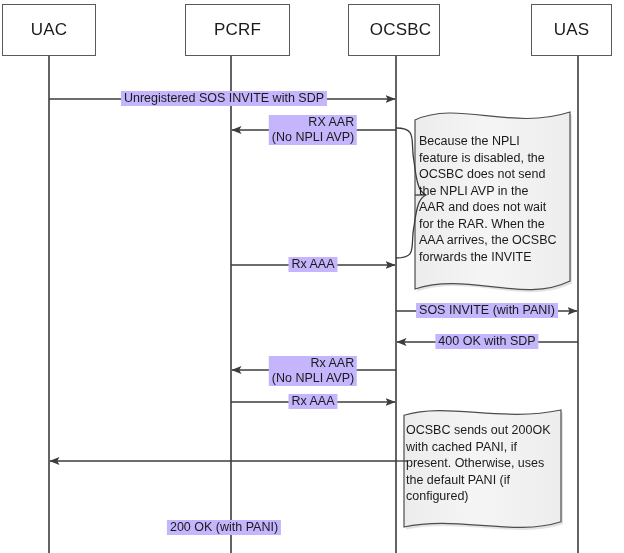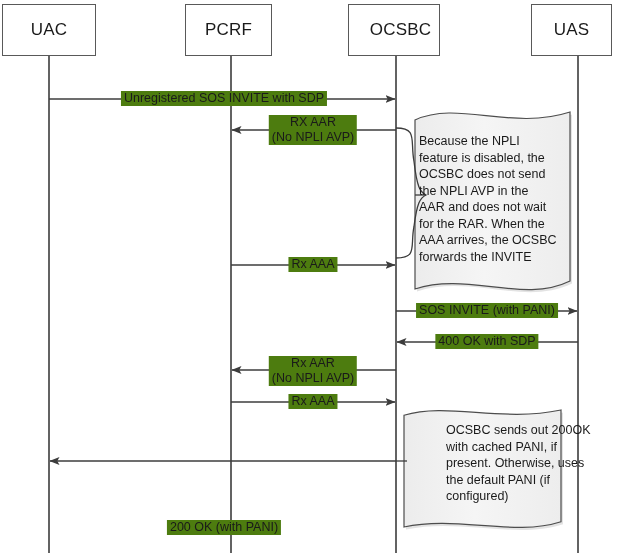--- a/index.html
+++ b/index.html
@@ -10,22 +10,22 @@
   }
   #canvas{position:absolute;left:0;top:0;width:624px;height:553px;}
   .lifeline-box{
     position:absolute;box-sizing:border-box;
     border:1.5px solid #595959;border-radius:0;background:#ffffff;
     display:flex;align-items:center;justify-content:center;
     font-size:17px;color:#1a1a1a;letter-spacing:0.2px;
   }
   .msg-label{
     position:absolute;font-size:12.5px;color:#1a1a1a;
-    background:#4d7c0f;padding:0 3px;white-space:nowrap;
-    text-align:center;line-height:15px;
+    background:#c4b5fd;padding:0 3px;white-space:nowrap;
+    text-align:right;line-height:15px;
   }
   .note-text{
     position:absolute;font-size:12.5px;color:#1a1a1a;
     text-align:left;line-height:16.5px;white-space:pre-line;
   }
   svg{display:block;}
 </style>
 </head>
 <body>
 
@@ -70,21 +70,21 @@
         <line x1="396" y1="370" x2="232" y2="370" stroke="#3c3c3c" stroke-width="1.4" marker-end="url(#arrowL)"></line>
         <line x1="231" y1="402" x2="395" y2="402" stroke="#3c3c3c" stroke-width="1.4" marker-end="url(#arrowR)"></line>
         <line x1="396" y1="461" x2="50" y2="461" stroke="#3c3c3c" stroke-width="1.4" marker-end="url(#arrowL)"></line>
       </g>
   </svg>
 
   <div id="boxes-layer">
       <div class="lifeline-box" style="left: 2px; top: 4px; width: 94px; height: 52px; border-color: rgb(89, 89, 89);">
         <span>UAC</span>
       </div>
-      <div class="lifeline-box" style="left: 185px; top: 4px; width: 87px; height: 52px; border-color: rgb(89, 89, 89);">
+      <div class="lifeline-box" style="left: 185px; top: 4px; width: 105px; height: 52px; border-color: rgb(89, 89, 89);">
         <span>PCRF</span>
       </div>
       <div class="lifeline-box" style="left: 348px; top: 4px; width: 92px; height: 52px; border-color: rgb(89, 89, 89); padding-left: 13px;">
         <span>OCSBC</span>
       </div>
       <div class="lifeline-box" style="left: 531px; top: 4px; width: 81px; height: 52px; border-color: rgb(89, 89, 89);">
         <span>UAS</span>
       </div>
     </div>
 
@@ -119,20 +119,20 @@
 
   <div id="notetext-layer">
       <div class="note-text" style="left: 419px; top: 133px; width: 147px;">Because the NPLI
 feature is disabled, the
 OCSBC does not send
 the NPLI AVP in the
 AAR and does not wait
 for the RAR. When the
 AAA arrives, the OCSBC
 forwards the INVITE</div>
-      <div class="note-text" style="left: 406px; top: 422px; width: 153px; margin-left: 40px;">OCSBC sends out 200OK
+      <div class="note-text" style="left: 406px; top: 422px; width: 153px;">OCSBC sends out 200OK
 with cached PANI, if
 present. Otherwise, uses
 the default PANI (if
 configured)</div>
     </div>
 
 </div>
 
 </body></html>

